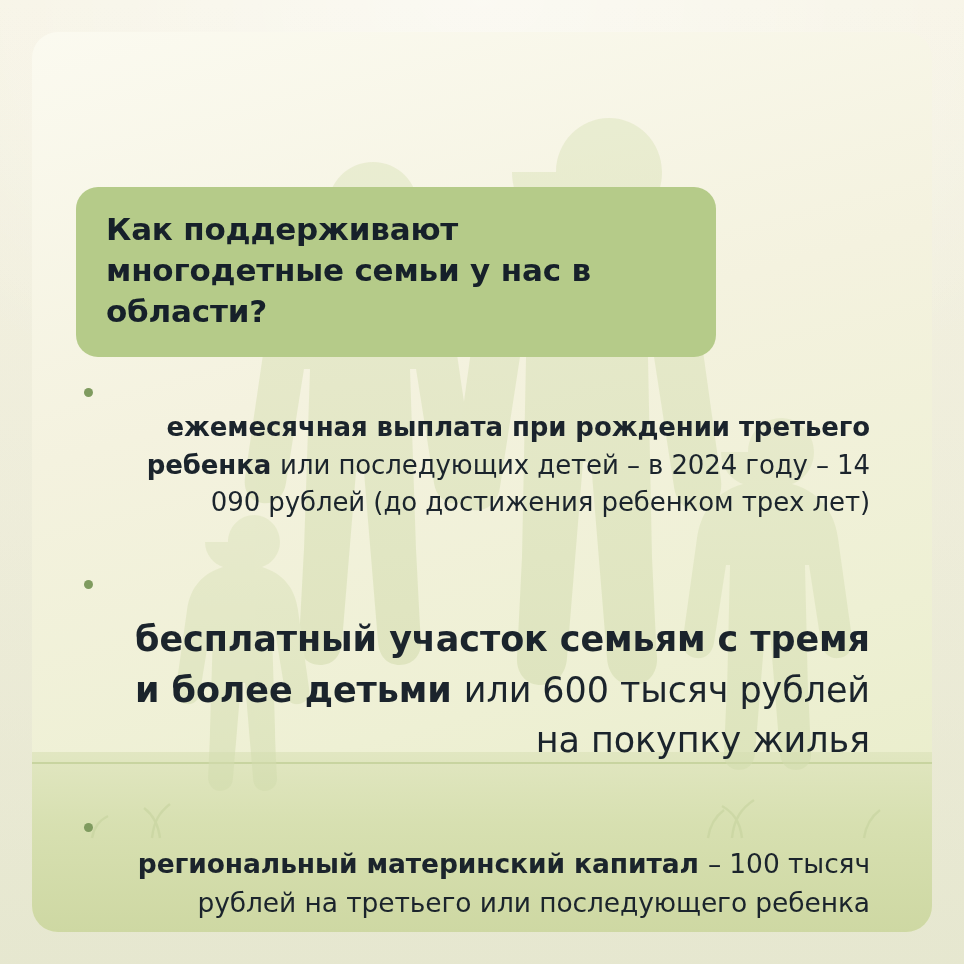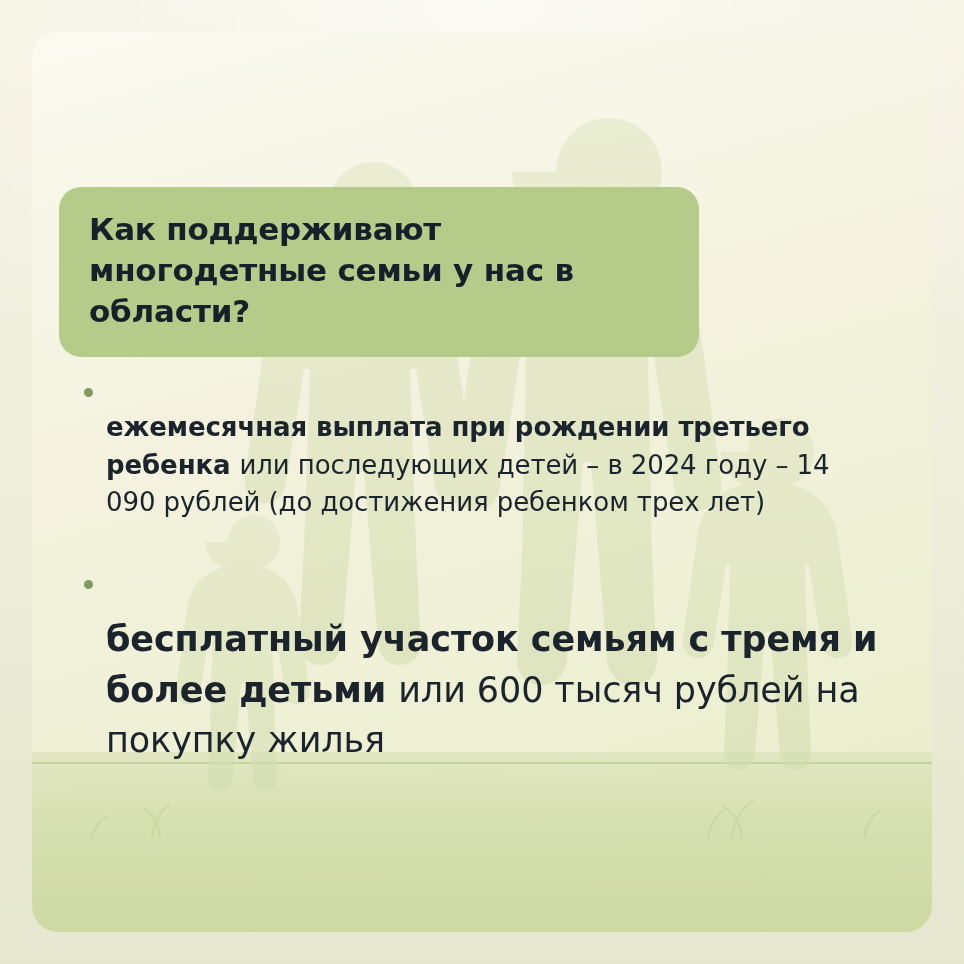--- a/index.html
+++ b/index.html
@@ -90,42 +90,43 @@
     opacity: 0.5;
   }
 
   .content {
     position: absolute;
     left: 0; right: 0; top: 0; bottom: 0;
   }
 
   .title-badge {
     position: absolute;
-    left: 27px;
+    left: 44px;
     top: 155px;
     max-width: 640px;
     background: #b5cb89;
     border-radius: 22px;
     padding: 22px 30px 24px 30px;
     box-sizing: border-box;
   }
   .title-badge .title-text {
     font-family: "DejaVu Sans", sans-serif;
     font-weight: 700;
     font-size: 31px;
     line-height: 1.33;
     color: #16202a;
     letter-spacing: -0.2px;
   }
 
   .bullets {
     position: absolute;
     left: 30px;
     top: 340px;
-    right: 50px;
+    right: 62px;
+    text-align: right;
   }
 
   .bullet {
     position: relative;
     padding-left: 44px;
     margin-bottom: 42px;
   }
   .bullet:last-child { margin-bottom: 0; }
 
   .bullet-dot {
@@ -213,17 +214,23 @@
           </div>
         </div>
 
         <div class="bullet b2">
           <span class="bullet-dot"></span>
           <div class="bullet-text">
             <span class="lead">бесплатный участок семьям с тремя и более детьми </span><span>или 600 тысяч рублей на покупку жилья</span>
           </div>
         </div>
 
+        <div class="bullet b3">
+          <span class="bullet-dot"></span>
+          <div class="bullet-text">
+            <span class="lead">региональный материнский капитал </span><span>– 100 тысяч рублей на третьего или последующего ребенка</span>
+          </div>
+        </div>
 
       </div>
     </div>
   </div>
 </div>
 
 </body></html>

